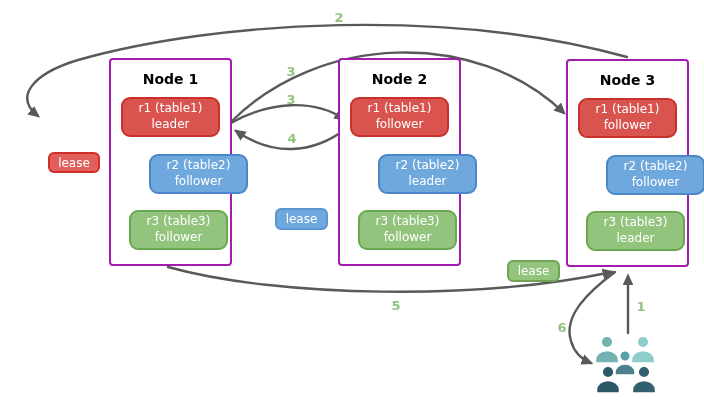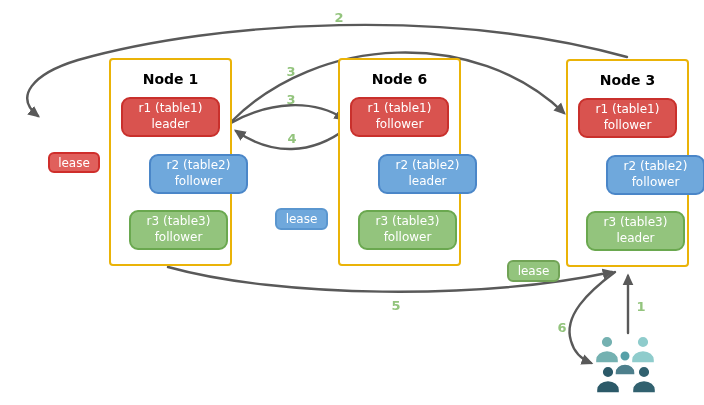--- a/index.html
+++ b/index.html
@@ -3,21 +3,21 @@
 <meta charset="utf-8">
 <style>
   html,body{margin:0;padding:0;background:#fff;}
   .stage{
     position:relative;width:704px;height:405px;background:#ffffff;overflow:hidden;
     font-family:"DejaVu Sans","Liberation Sans",sans-serif;
   }
   .arrows{position:absolute;left:0;top:0;width:704px;height:405px;}
   .node{
     position:absolute;width:123px;height:208px;background:#ffffff;
-    border:2px solid #eab308;border-radius:4px;box-sizing:border-box;
+    border:2px solid #a21caf;border-radius:4px;box-sizing:border-box;
   }
   .node-title{
     position:absolute;left:0;top:11px;width:100%;text-align:center;
     font-size:14px;font-weight:bold;color:#000;
   }
   .replica{
     position:absolute;left:10px;width:99px;height:40px;border-radius:9px;
     box-sizing:border-box;border:2px solid;color:#fff;font-size:12px;
     display:flex;flex-direction:column;align-items:center;justify-content:center;
     line-height:1.3;text-align:center;
@@ -71,21 +71,21 @@
       <div>r2 (table2)</div>
       <div>follower</div>
     </div>
     <div class="replica green r3">
       <div>r3 (table3)</div>
       <div>follower</div>
     </div>
   </div>
 
   <div class="node" style="left:338px;top:58px;">
-    <div class="node-title">Node 6</div>
+    <div class="node-title">Node 2</div>
     <div class="replica red r1">
       <div>r1 (table1)</div>
       <div>follower</div>
     </div>
     <div class="replica blue r2">
       <div>r2 (table2)</div>
       <div>leader</div>
     </div>
     <div class="replica green r3">
       <div>r3 (table3)</div>

